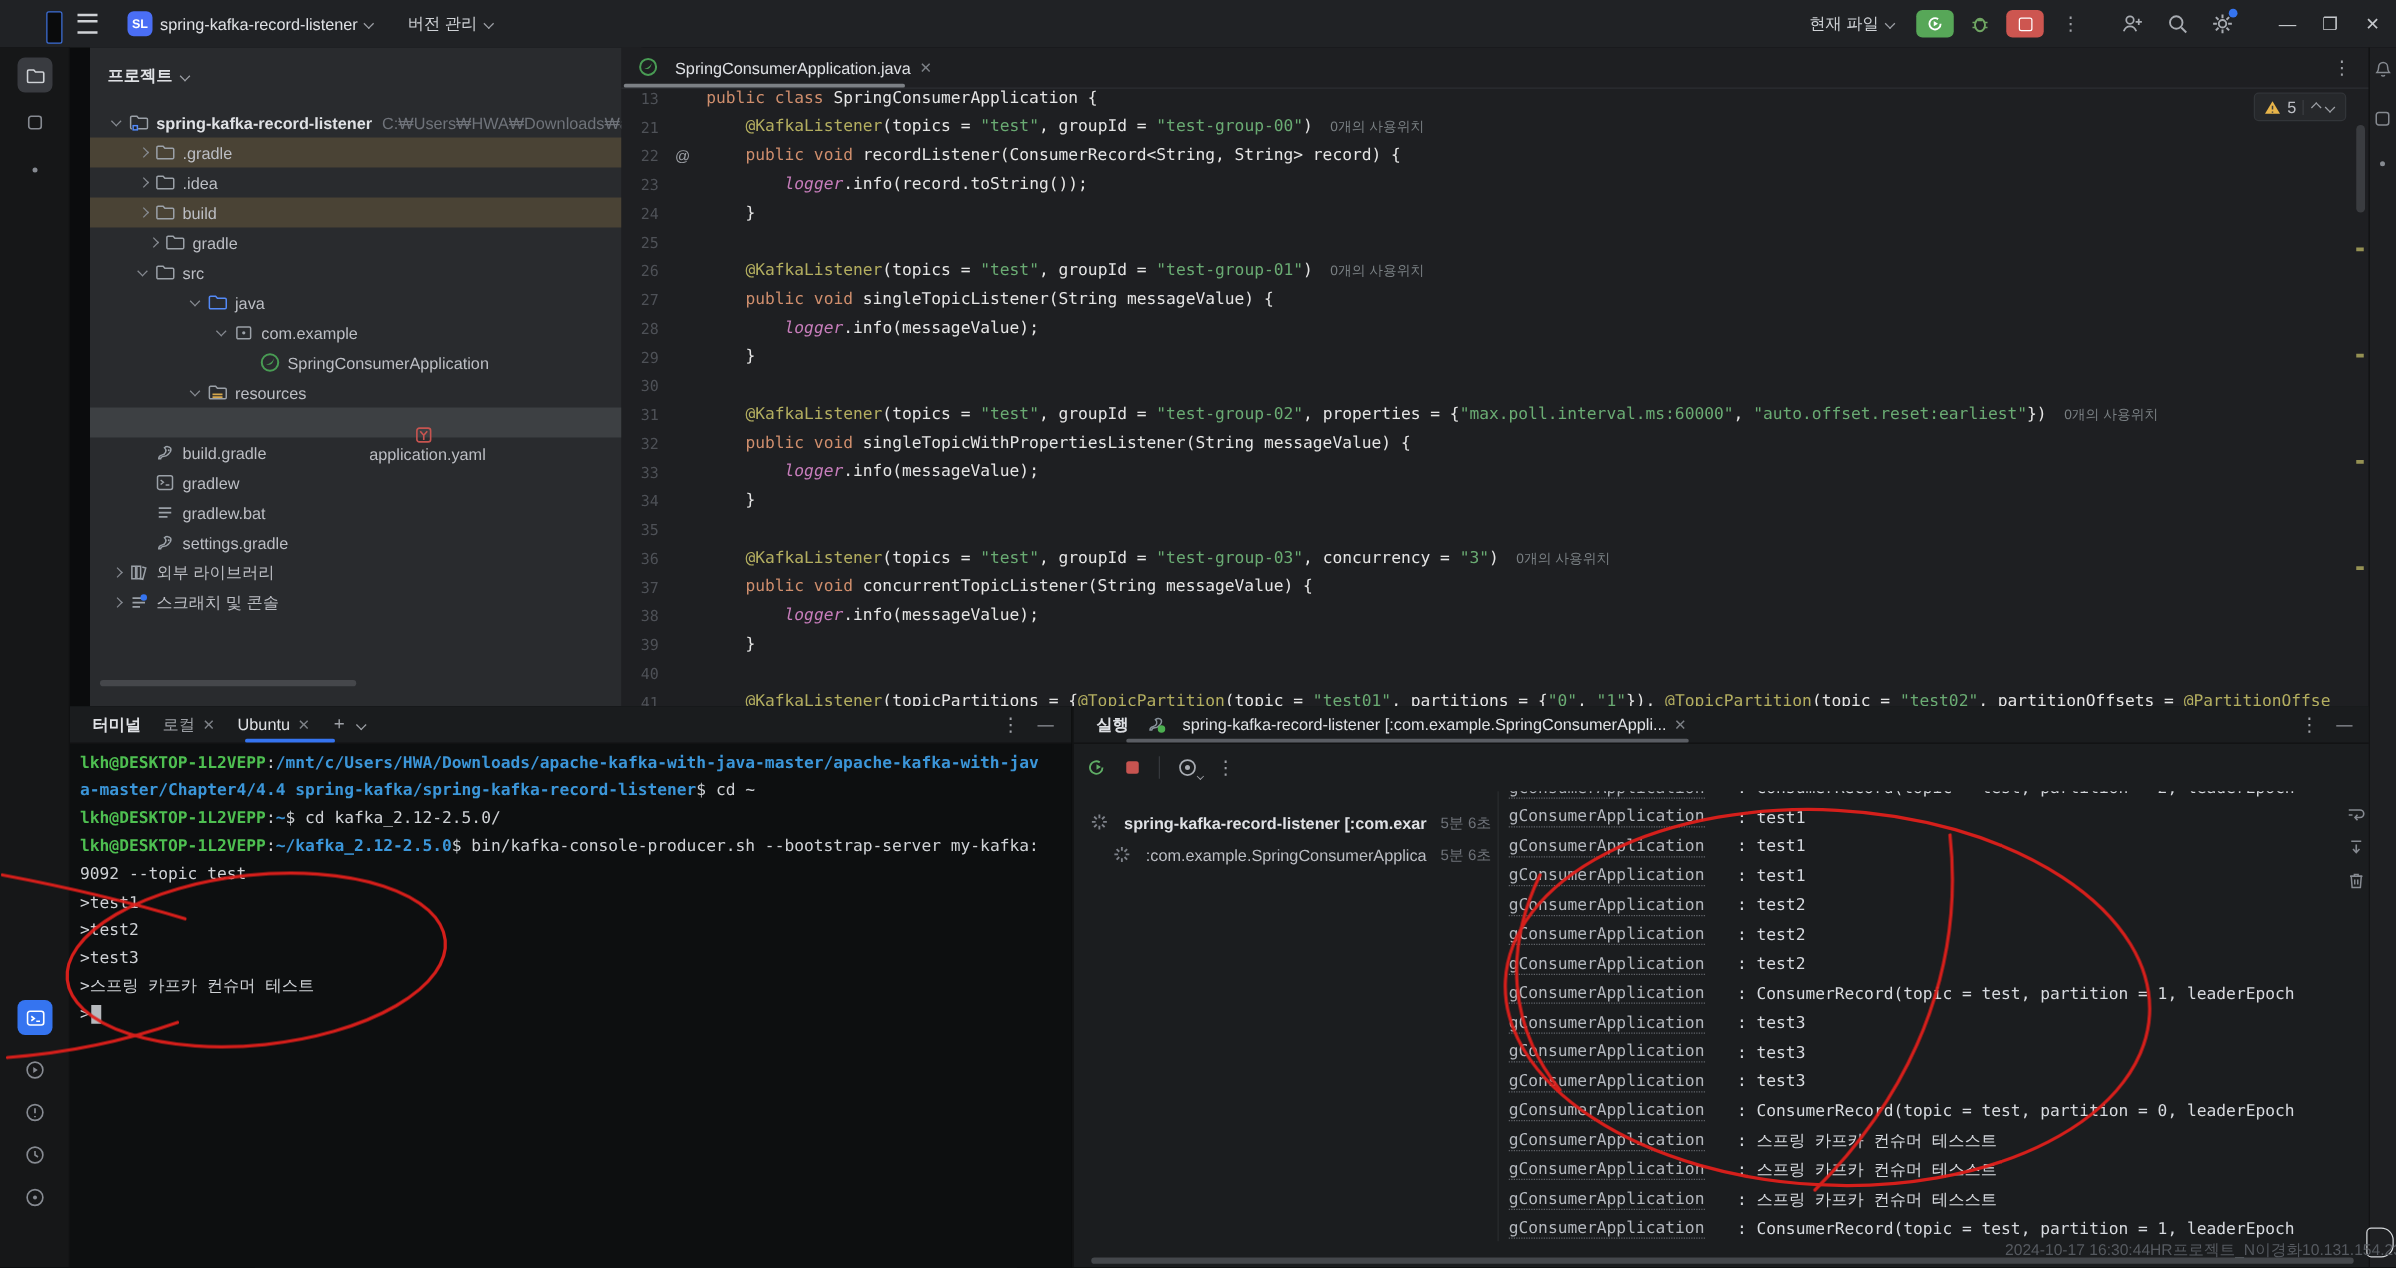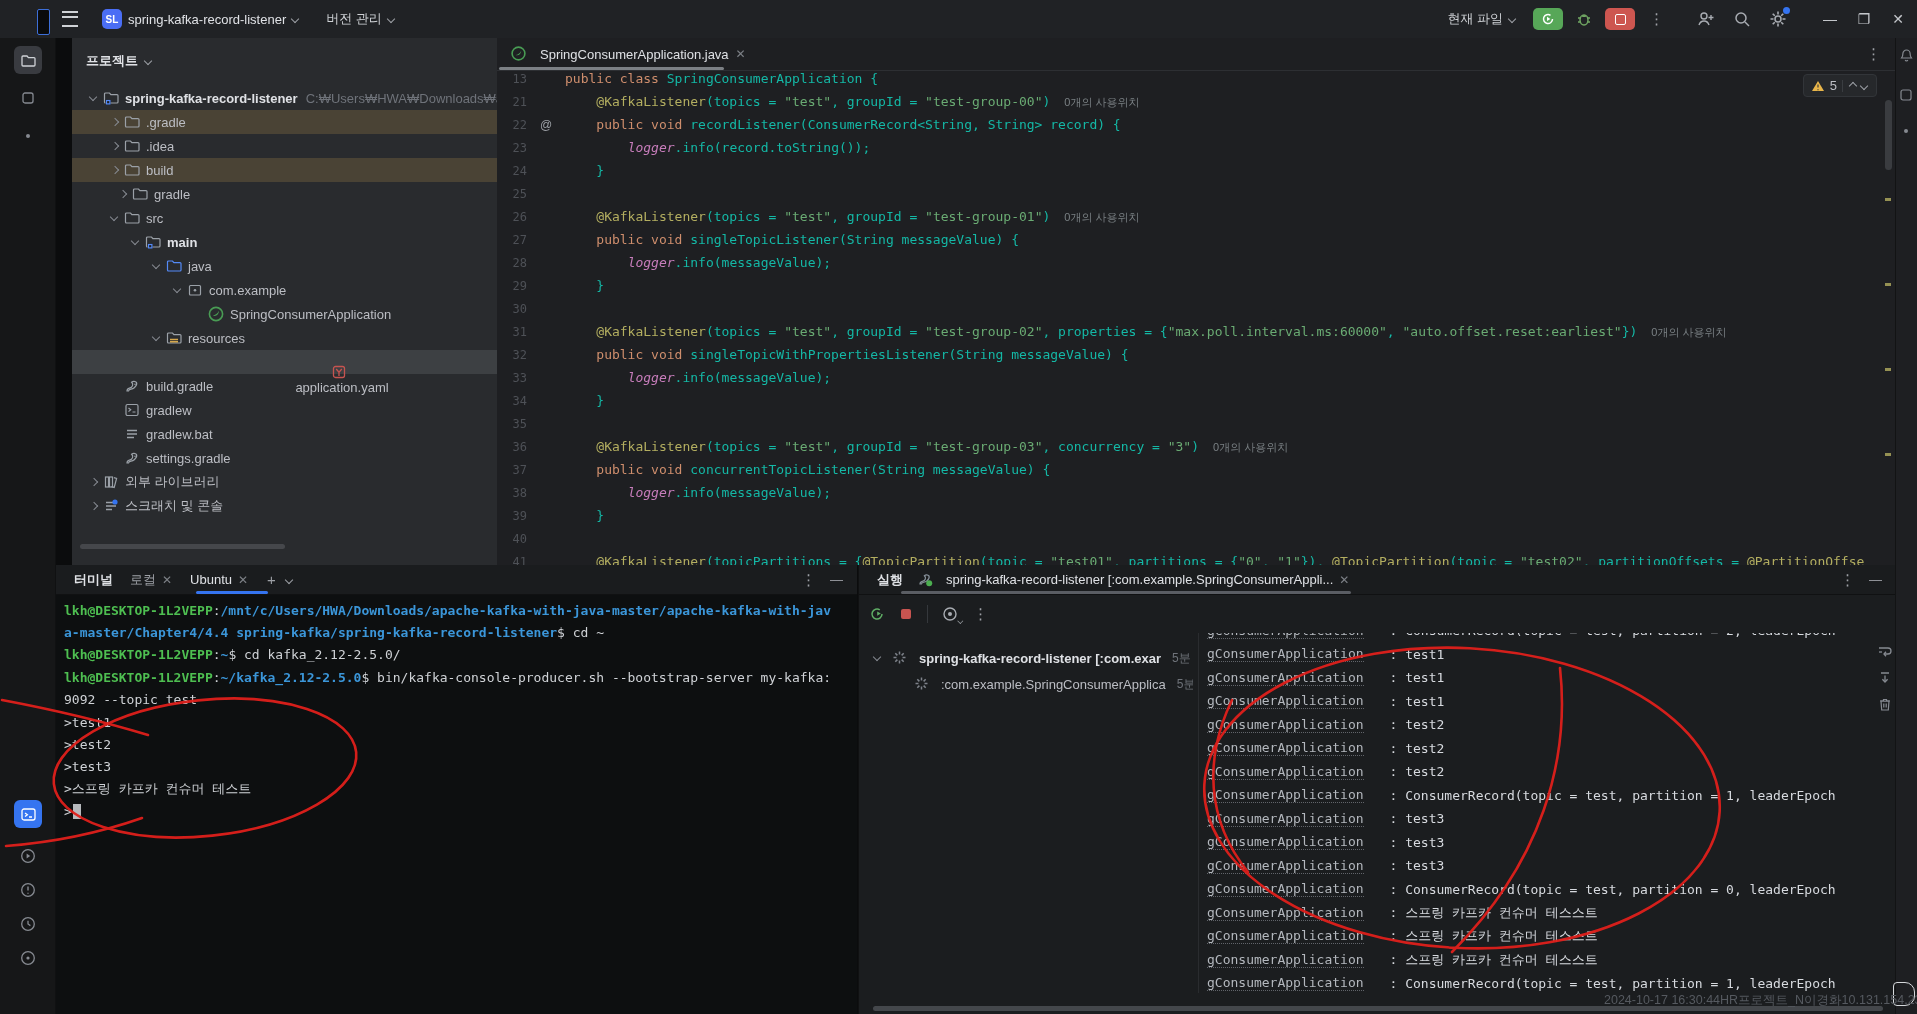--- a/index.html
+++ b/index.html
@@ -40,21 +40,21 @@
   #editor{left:497px;top:38px;width:1398px;height:527px;background:#1e1f22;overflow:hidden;}
   #tabbar{position:absolute;left:0;top:0;width:100%;height:32px;border-bottom:1px solid #2d2f33;}
   #etab{position:absolute;left:4px;top:0;height:32px;display:flex;align-items:center;gap:7px;padding:0 10px;color:#dfe1e5;}
   #etab-underline{position:absolute;left:2px;top:29px;width:225px;height:3px;background:#7c8085;border-radius:2px;}
   #ed-kebab{position:absolute;right:14px;top:7px;}
   #code{position:absolute;left:0;top:29px;width:100%;}
   .crow{height:23px;display:flex;align-items:center;}
   .lno{width:30px;text-align:right;color:#4e5157;font-family:"DejaVu Sans Mono",monospace;font-size:12px;flex:0 0 30px;}
   .gutslot{width:38px;flex:0 0 38px;text-align:center;color:#9da0a6;font-size:12px;}
   .ctext{font-family:"DejaVu Sans Mono",monospace;font-size:13px;white-space:pre;}
-  .c-k{color:#cf8e6d;}.c-p{color:#14b8a6;}.c-s{color:#6aab73;}.c-a{color:#b3ae60;}
+  .c-k{color:#cf8e6d;}.c-p{color:#e5e5e5;}.c-s{color:#6aab73;}.c-a{color:#b3ae60;}
   .c-f{color:#c77dbb;font-style:italic;}
   .c-h{color:#7a8084;font-family:"Liberation Sans",sans-serif;font-size:11px;margin-left:14px;white-space:pre;}
   #inspect{position:absolute;right:18px;top:36px;height:21px;display:flex;align-items:center;gap:5px;background:#26282b;border:1px solid #323539;border-radius:4px;padding:0 7px;}
   #ed-scroll{position:absolute;right:3px;top:62px;width:7px;height:70px;background:#4a4d51;opacity:.65;border-radius:4px;}
   .stripe-mark{position:absolute;right:4px;width:6px;height:3px;background:#b3ae60;opacity:.8;}
   
   #terminal{left:56px;top:565px;width:801px;height:449px;background:#0d0f10;}
   #term-header{position:absolute;left:0;top:0;width:100%;height:29px;background:#1a1c1e;border-bottom:1px solid #101112;display:flex;align-items:center;}
   .ptab{display:flex;align-items:center;gap:6px;padding:0 9px;height:100%;color:#9da0a6;}
   .ptab.active{color:#dfe1e5;}
@@ -65,21 +65,21 @@
   .t-g{color:#4ebf51;font-weight:bold;}
   .t-b{color:#3b96d9;font-weight:bold;}
   .t-w{color:#cfd2d6;}
   .cursor{display:inline-block;width:8px;height:15px;background:#b6b9bd;margin-left:1px;}
   #runpanel{left:858px;top:565px;width:1037px;height:449px;background:#1b1d1f;border-left:1px solid #101112;}
   #run-header{position:absolute;left:0;top:0;width:100%;height:29px;background:#1a1c1e;border-bottom:1px solid #101112;display:flex;align-items:center;}
   #runtab-underline{position:absolute;left:42px;top:26px;width:450px;height:3px;background:#5a5d63;border-radius:2px;}
   #run-toolbar{position:absolute;left:10px;top:34px;width:300px;height:30px;display:flex;align-items:center;gap:14px;}
   .vsep{width:1px;height:18px;background:#35383c;}
   #run-tree{position:absolute;left:4px;top:80px;width:330px;}
-  .rtrow{height:26px;display:flex;align-items:center;gap:5px;white-space:nowrap;overflow:hidden;}
+  .rtrow{height:26px;display:flex;align-items:center;gap:5px;white-space:nowrap;overflow:hidden;justify-content:flex-end;}
   .rtime{color:#6f737a;margin-left:6px;font-size:12px;}
   #logwrap{position:absolute;left:339px;top:68px;right:28px;height:360px;overflow:hidden;border-left:1px solid #2a2c2f;}
   #logbody{position:relative;top:-14px;left:8px;}
   .lrow{height:23.5px;display:flex;align-items:center;font-family:"DejaVu Sans Mono",monospace;font-size:13px;white-space:pre;}
   .lg-c{color:#b4b8be;border-bottom:1px dotted #61646a;margin-right:26px;}
   .lg-m{color:#d7dadf;}
   #log-gutter{position:absolute;right:4px;top:80px;display:flex;flex-direction:column;gap:12px;align-items:center;}
   #hscroll{position:absolute;left:14px;top:441px;width:1010px;height:5px;background:#44474b;border-radius:3px;}
   #watermark{left:1604px;top:992px;color:#565a60;font-size:12.5px;white-space:nowrap;z-index:5;}
   
@@ -264,31 +264,20 @@
       </div>
       <div class="trow" style="padding-left: 36px;">
         <span class="tchev open"></span>
         <span class="ticon">
           <svg width="16" height="16" viewBox="0 0 16 16">
             <path d="M1.5 4a1 1 0 0 1 1-1h4l1.4 1.6h6.1a1 1 0 0 1 1 1V12a1 1 0 0 1-1 1h-11.5a1 1 0 0 1-1-1z" fill="none" stroke="#9ba1a8" stroke-width="1.2"></path>
           </svg>
         </span>
         <span class="lbl">src</span>
       </div>
-      <div class="trow" style="padding-left: 57px;">
-        <span class="tchev open"></span>
-        <span class="ticon">
-          <svg width="16" height="16" viewBox="0 0 16 16">
-            <path d="M1.5 4a1 1 0 0 1 1-1h4l1.4 1.6h6.1a1 1 0 0 1 1 1V12a1 1 0 0 1-1 1h-11.5a1 1 0 0 1-1-1z" fill="none" stroke="#9ba1a8" stroke-width="1.2"></path>
-            <rect x="2.5" y="9.5" width="5" height="5" fill="#1e1f22"></rect>
-            <rect x="3.5" y="10.5" width="3.4" height="3.4" fill="none" stroke="#548af7" stroke-width="1.2"></rect>
-          </svg>
-        </span>
-        <span class="lbl b">main</span>
-      </div>
       <div class="trow" style="padding-left: 78px;">
         <span class="tchev open"></span>
         <span class="ticon">
           <svg width="16" height="16" viewBox="0 0 16 16">
             <path d="M1.5 4a1 1 0 0 1 1-1h4l1.4 1.6h6.1a1 1 0 0 1 1 1V12a1 1 0 0 1-1 1h-11.5a1 1 0 0 1-1-1z" fill="none" stroke="#548af7" stroke-width="1.2"></path>
           </svg>
         </span>
         <span class="lbl">java</span>
       </div>
       <div class="trow" style="padding-left: 99px;">

